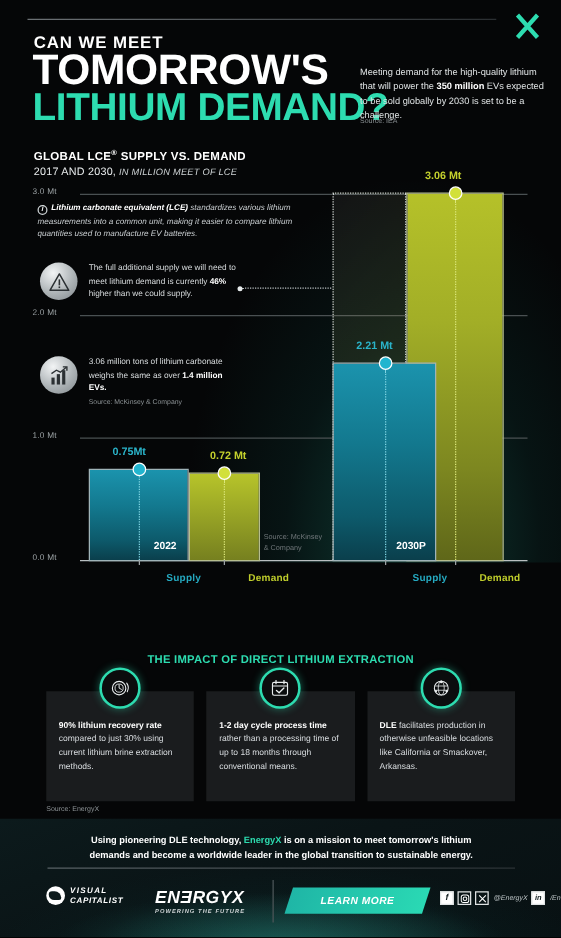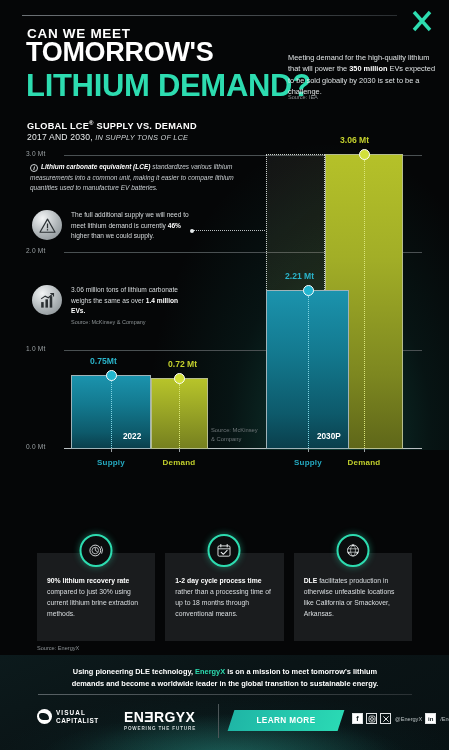--- a/index.html
+++ b/index.html
@@ -25,21 +25,21 @@
     position: absolute; right: 16px; top: 9px;
     width: 22px; height: 24px;
   }
   .hdr-kicker {
     position: absolute; left: 27px; top: 26px;
     font-size: 13.5px; font-weight: bold; letter-spacing: .7px;
     color: #ffffff;
   }
   .hdr-l2 {
     position: absolute; left: 26px; top: 39px;
-    font-size: 27px; font-weight: bold; letter-spacing: -0.3px;
+    font-size: 34px; font-weight: bold; letter-spacing: -0.3px;
     color: #ffffff; line-height: 1;
   }
   .hdr-l3 {
     position: absolute; left: 26px; top: 70px;
     font-size: 31px; font-weight: bold; letter-spacing: -0.3px;
     color: #2ddcb0; line-height: 1;
   }
   .hdr-desc {
     position: absolute; left: 288px; top: 52px; width: 150px;
     font-size: 7.4px; line-height: 1.52; color: #dfe3e4;
@@ -152,20 +152,21 @@
   .yearlab {
     position: absolute; font-size: 8.2px; font-weight: bold; color: #ffffff;
   }
   .inchart-src {
     position: absolute; font-size: 5.8px; line-height: 1.5; color: #6f7679;
   }
   .tick { position: absolute; width: 1px; height: 4px; background: #9aa0a3; }
   .xcat {
     position: absolute; font-size: 8px; font-weight: bold; letter-spacing:.2px;
     transform: translateX(-50%);
+    margin-left: 36px;
   }
   .xcat.t { color: #25a9c0; }
   .xcat.g { color: #c0ce2c; }
 
   
   .callout {
     position: absolute; left: 37px; top: 480px; width: 375px; height: 33px;
     background: #1a1c1e;
     display: flex; align-items: center; justify-content: center;
   }
@@ -211,21 +212,21 @@
   }
   .f-stmt {
     position: absolute; left: 60px; top: 11px; width: 330px; text-align: center;
     font-size: 7.4px; line-height: 1.66; font-weight: bold; color: #ffffff;
   }
   .f-stmt em { font-style: normal; color: #2ddcb0; }
   .f-rule {
     position: absolute; left: 38px; top: 694px; width: 374px; height: 1px;
     background: linear-gradient(90deg,#586165 0%, #2a3134 100%);
   }
-  .f-row { position: absolute; left: 0; top: 700px; width: 449px; height: 42px; }
+  .f-row { position: absolute; left: 0; top: 700px; width: 449px; height: 42px; font-style: italic; }
   .vc { position: absolute; left: 37px; top: 9px; display: flex; align-items: center; gap: 4px; }
   .vc .globe {
     width: 15px; height: 15px; border-radius: 50%; background: #ffffff; position: relative;
   }
   .vc .globe::before{
     content:''; position:absolute; left:2.4px; top:4px; width:10px; height:7px;
     background:#0d1a1c; border-radius: 3px 6px 2px 5px;
   }
   .vc .t1 { font-size: 6.4px; font-weight: bold; color: #fff; letter-spacing: 1.1px; line-height: 1.12; }
   .vc .t2 { font-size: 6.4px; font-weight: bold; color: #fff; letter-spacing: .55px; line-height: 1.12; }
@@ -267,21 +268,21 @@
 
   <div class="hdr-desc">
     <span>Meeting demand for the high-quality lithium that will power the </span><b>350 million</b><span> EVs expected to be sold globally by 2030 is set to be a challenge.</span>
   </div>
   <div class="hdr-src">Source: IEA</div>
 
   <div class="ch-title">
     <span>GLOBAL LCE</span><sup>®</sup><span> SUPPLY VS. DEMAND</span>
   </div>
   <div class="ch-sub">
-    <span>2017 AND 2030,</span><i> IN SUPPLY TONS OF LCE</i>
+    <span>2017 AND 2030,</span><i> IN MILLION MEET OF LCE</i>
   </div>
 
   <div class="chart">
 
     <div class="glow" style="left:150px; top:0px; width:300px; height:305px;"></div>
 
     <div class="axis-row" style="top:10px;">
       <span class="lbl">3.0 Mt</span>
       <span class="ln"></span>
     </div>
@@ -369,20 +370,23 @@
         <path d="M15.5 3.2 L19.6 3.2 L19.6 7" fill="none" stroke="#2b3033" stroke-width="1.4"></path>
       </svg>
     </div>
     <div class="txt">
       <span>3.06 million tons of lithium carbonate weighs the same as over </span><b>1.4 million EVs.</b>
       <div class="src">Source: McKinsey &amp; Company</div>
     </div>
   </div>
 
 
+  <div class="impact-title">
+    <span>THE IMPACT OF </span><span>DIRECT LITHIUM EXTRACTION</span>
+  </div>
 
   <div class="cards">
 
     <div class="card">
       <div class="cicon">
         <svg viewBox="0 0 24 24" width="17" height="17" aria-hidden="true">
           <circle cx="11" cy="12" r="7.6" fill="none" stroke="#e9edee" stroke-width="1.3"></circle>
           <circle cx="11" cy="12" r="4.6" fill="none" stroke="#e9edee" stroke-width="1"></circle>
           <path d="M11 8.4 L11 12 L13.6 13.4" fill="none" stroke="#e9edee" stroke-width="1.1" stroke-linecap="round"></path>
           <path d="M19.6 6.4 A9 9 0 0 1 20.2 16" fill="none" stroke="#e9edee" stroke-width="1.2" stroke-linecap="round"></path>

